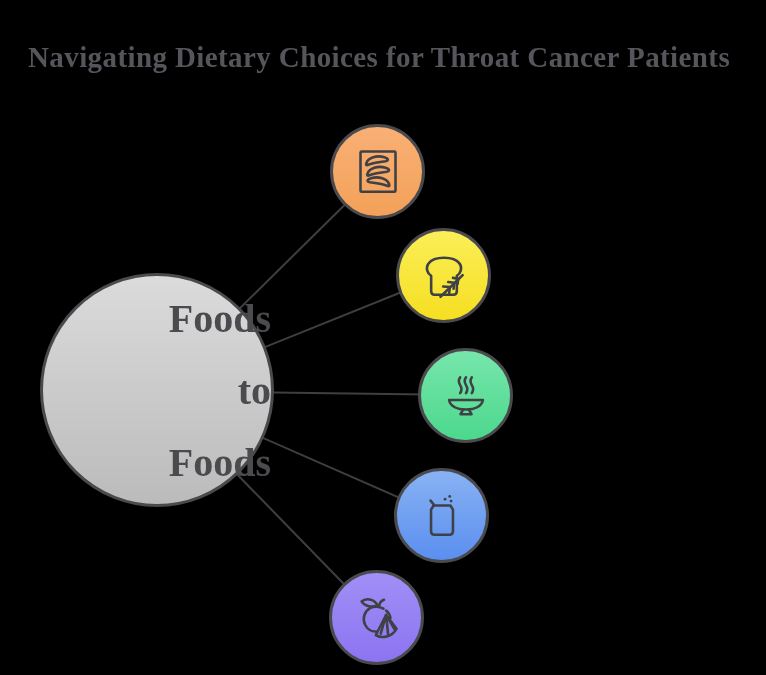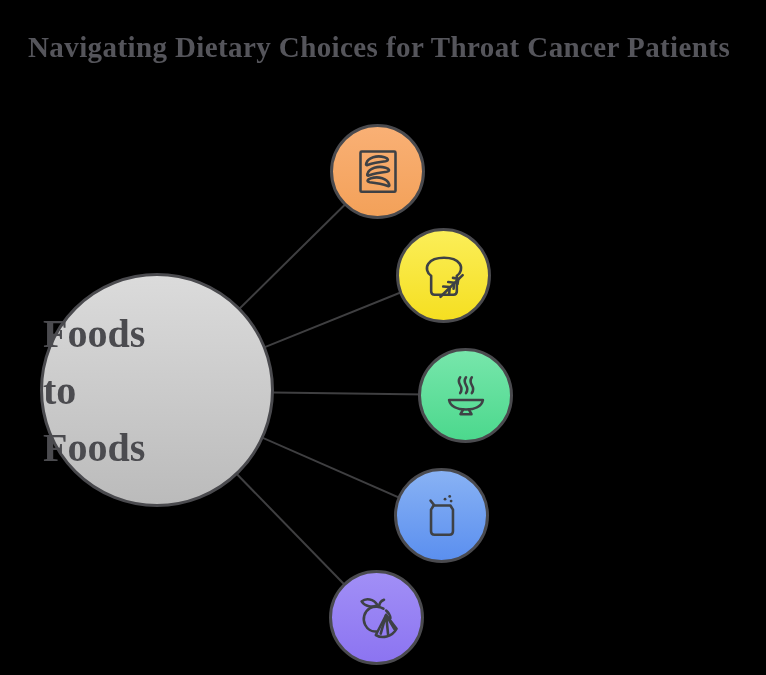--- a/index.html
+++ b/index.html
@@ -19,21 +19,21 @@
   }
   .canvas {
     position: relative;
     width: 766px;
     height: 675px;
     background: var(--background);
   }
   .title {
     position: absolute;
     left: 28px;
-    top: 31px;
+    top: 41px;
     width: 730px;
     font-size: 29px;
     font-weight: bold;
     letter-spacing: 0.4px;
     color: var(--title-text);
     white-space: nowrap;
   }
   svg.connectors {
     position: absolute;
     left: 0; top: 0;
@@ -47,23 +47,24 @@
   .center-node {
     position: absolute;
     left: 40px;
     top: 273px;
     width: 234px;
     height: 234px;
     border-radius: 50%;
     border: 3px solid var(--node-border);
     display: flex;
     flex-direction: column;
-    align-items: flex-start;
+    align-items: flex-end;
     justify-content: center;
     z-index: 2;
+    gap: 15px;
   }
   .center-node .line {
     font-size: 40px;
     font-weight: bold;
     line-height: 57px;
     color: var(--center-text);
     text-align: center;
   }
   .node {
     position: absolute;

